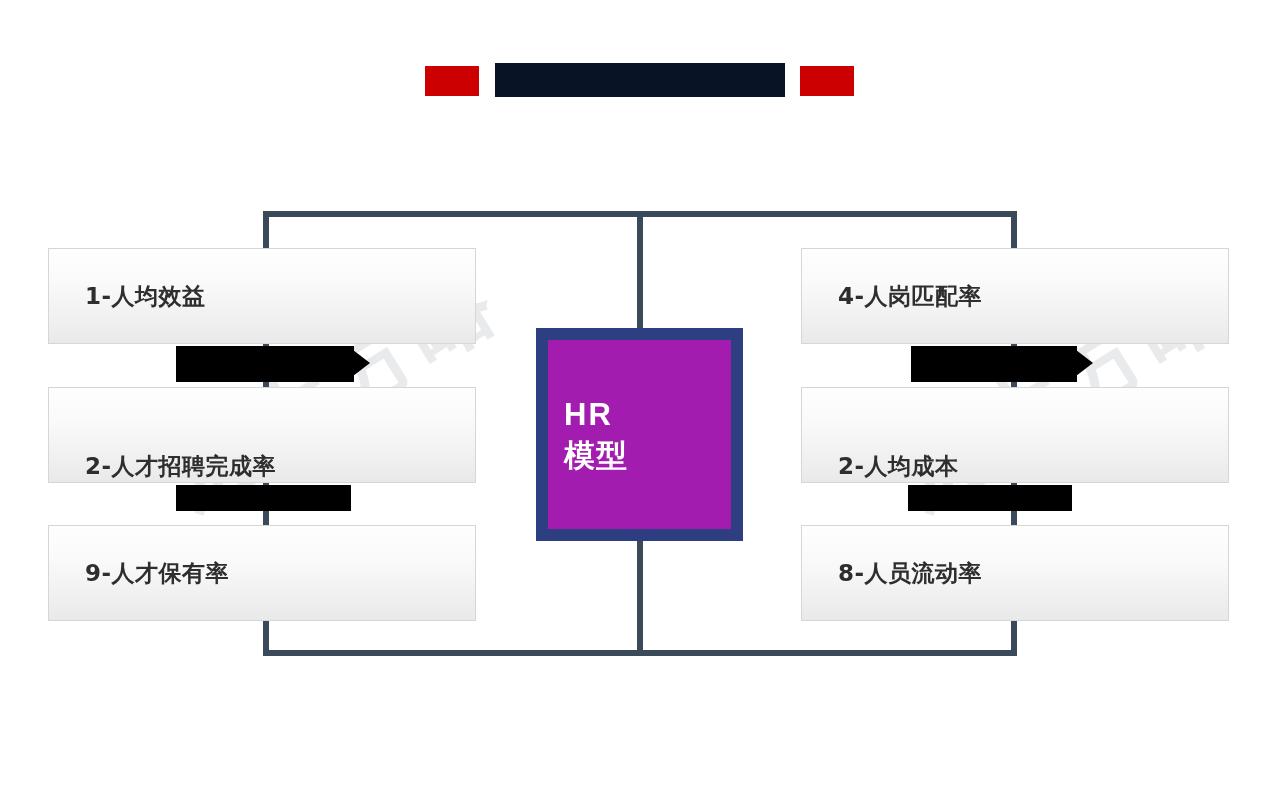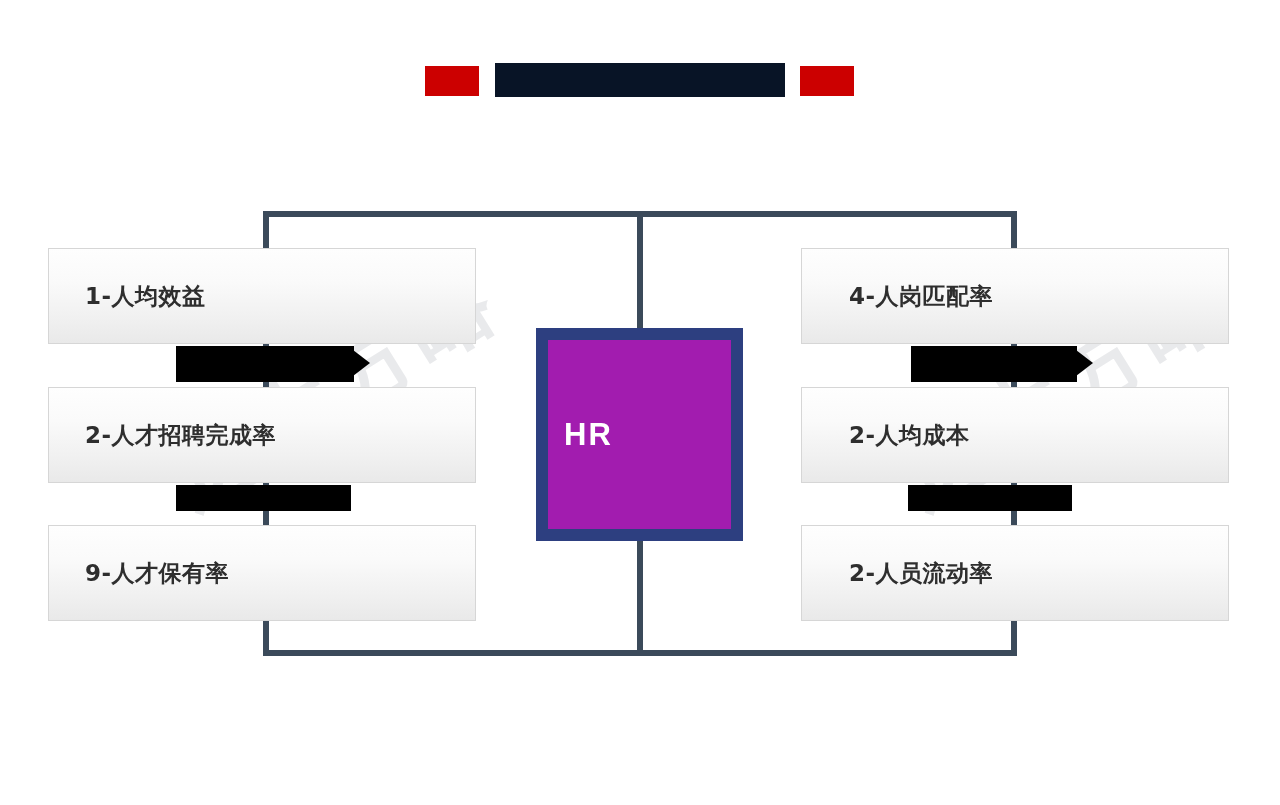--- a/index.html
+++ b/index.html
@@ -151,24 +151,24 @@
   .card-label {
     font-size: 23px;
     font-weight: bold;
     color: #2e2e2e;
     font-family: "DejaVu Sans", "Liberation Sans", sans-serif;
     letter-spacing: 0.5px;
     white-space: nowrap;
   }
 
   .card.left  { left: 48px;  width: 428px; height: 96px; }
-  .card.right { left: 801px; width: 428px; height: 96px; padding-left: 11px; }
+  .card.right { left: 801px; width: 428px; height: 96px; }
 
   .row1 { top: 248px; }
-  .row2 { top: 387px; }
+  .row2 { top: 387px; align-items: flex-end; }
   .row3 { top: 525px; }
 
   .pad-normal .card-label { padding-left: 36px; }
   .pad-indent .card-label { padding-left: 36px; }
 
   
   #hr-box {
     position: absolute;
     left: 536px;
     top: 328px;
@@ -250,25 +250,26 @@
     <span class="card-label">9-人才保有率</span>
   </div>
 
   <div class="card right row1 pad-normal">
     <span class="card-label">4-人岗匹配率</span>
   </div>
   <div class="card right row2 pad-indent">
     <span class="card-label">2-人均成本</span>
   </div>
   <div class="card right row3 pad-normal">
-    <span class="card-label">2-人员流动率</span>
+    <span class="card-label">8-人员流动率</span>
   </div>
 
   <div id="hr-box">
     <div class="hr-line hr-latin">HR</div>
+    <div class="hr-line">模型</div>
   </div>
 
   <div class="redaction red-1">
       <span class="tip"></span>
     </div>
   <div class="redaction red-2"></div>
   <div class="redaction red-4">
       <span class="tip"></span>
     </div>
   <div class="redaction red-5"></div>

